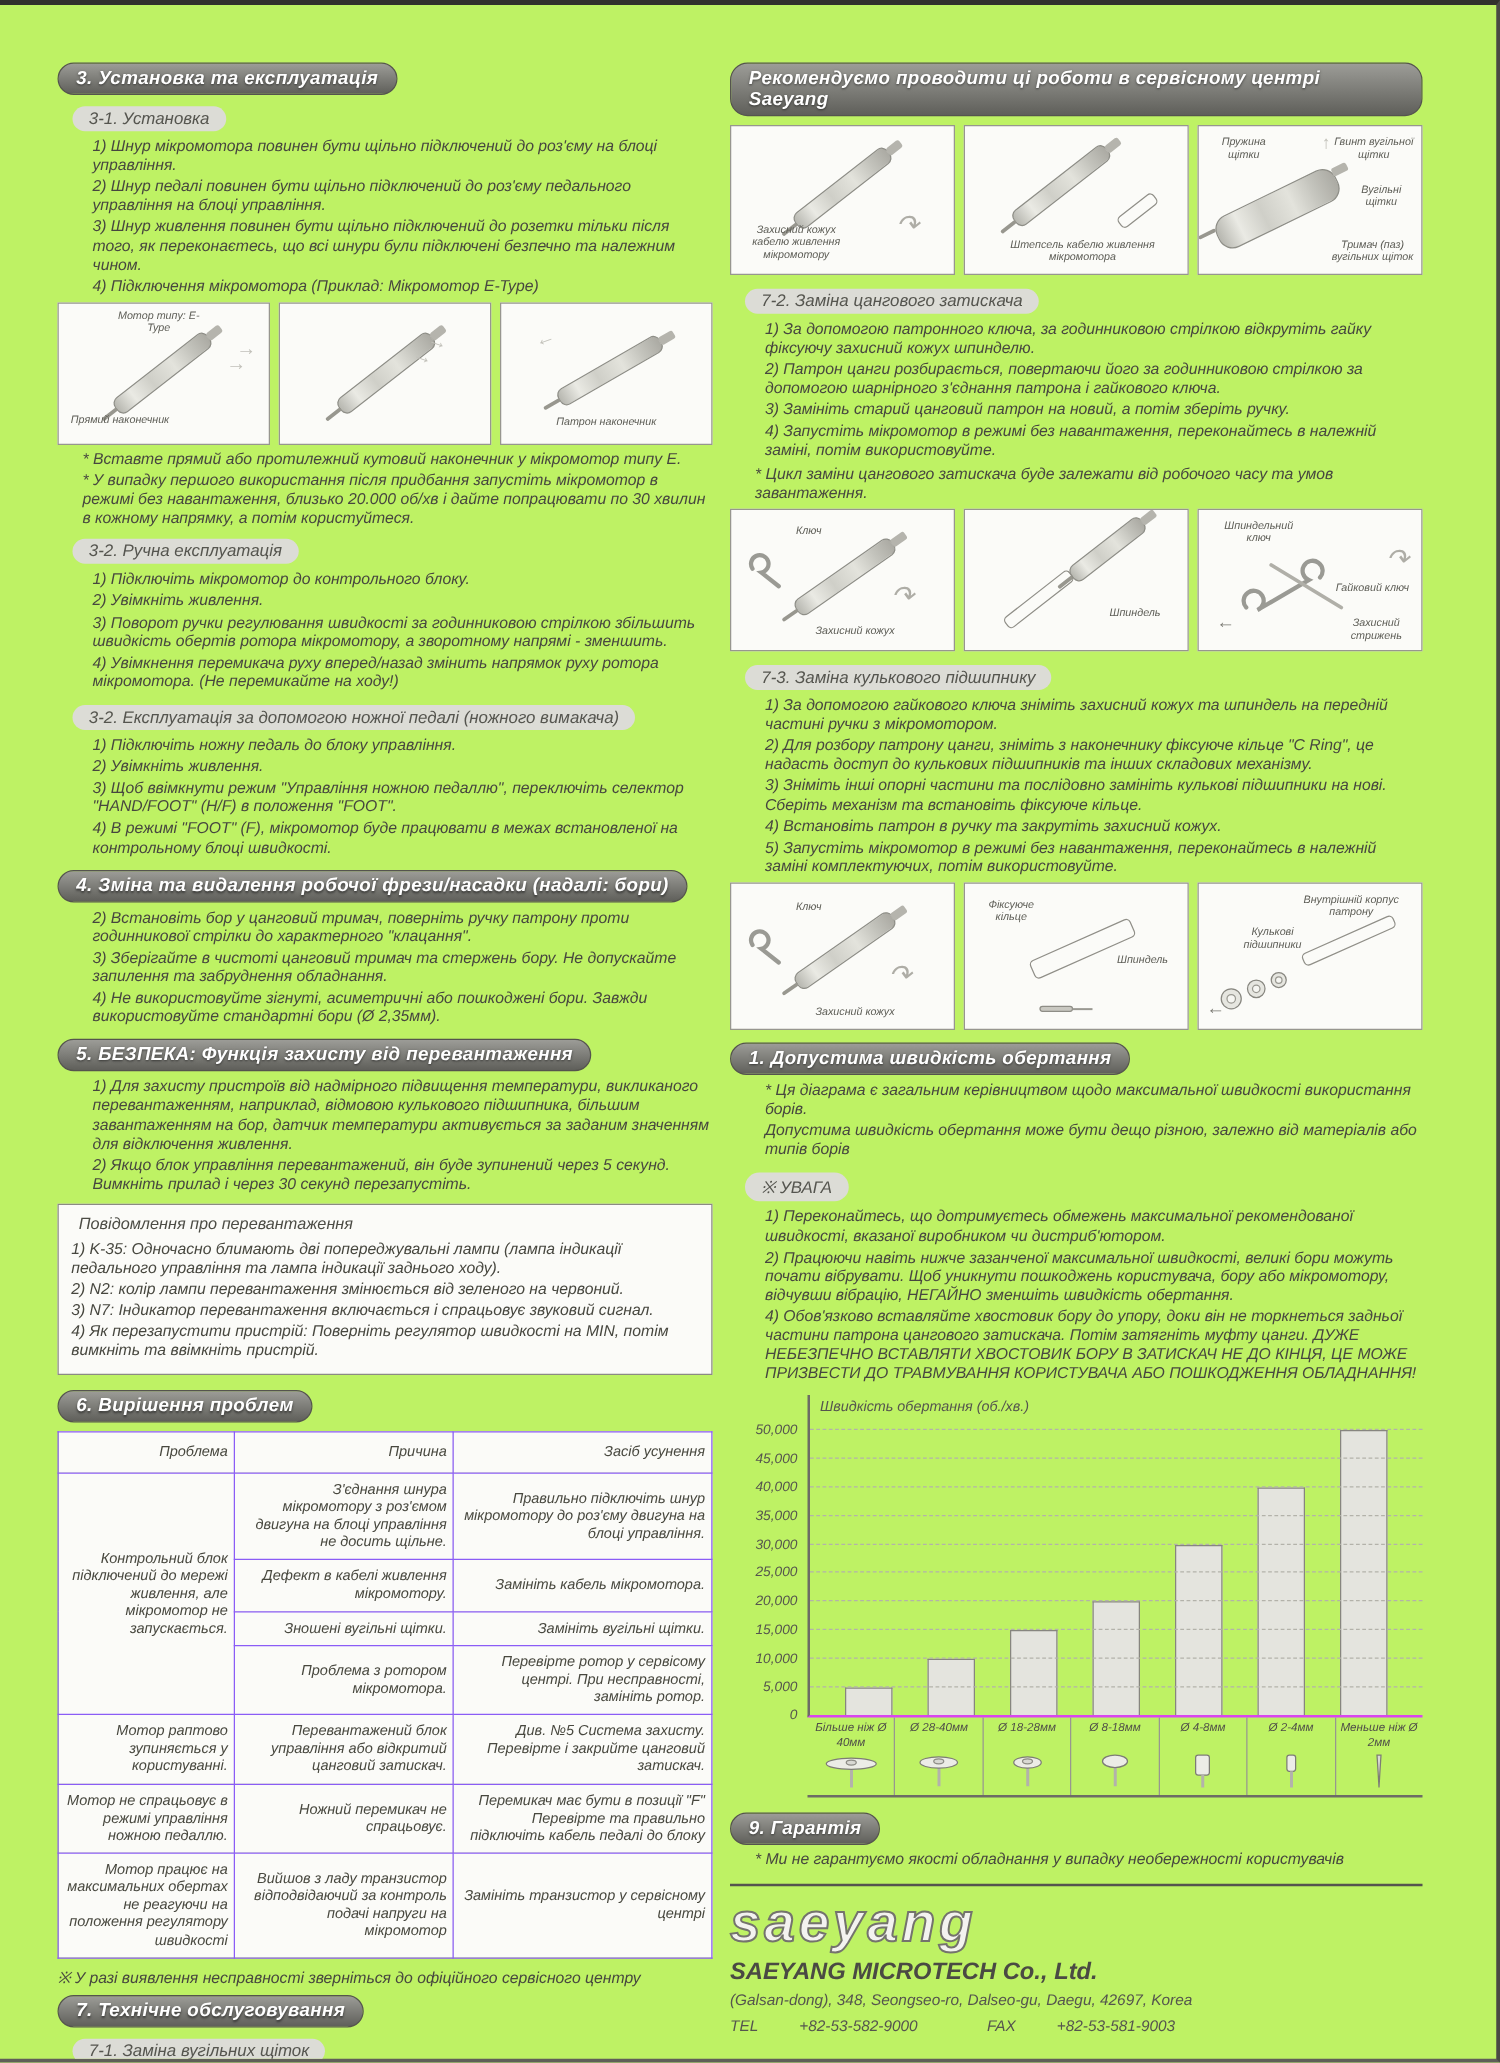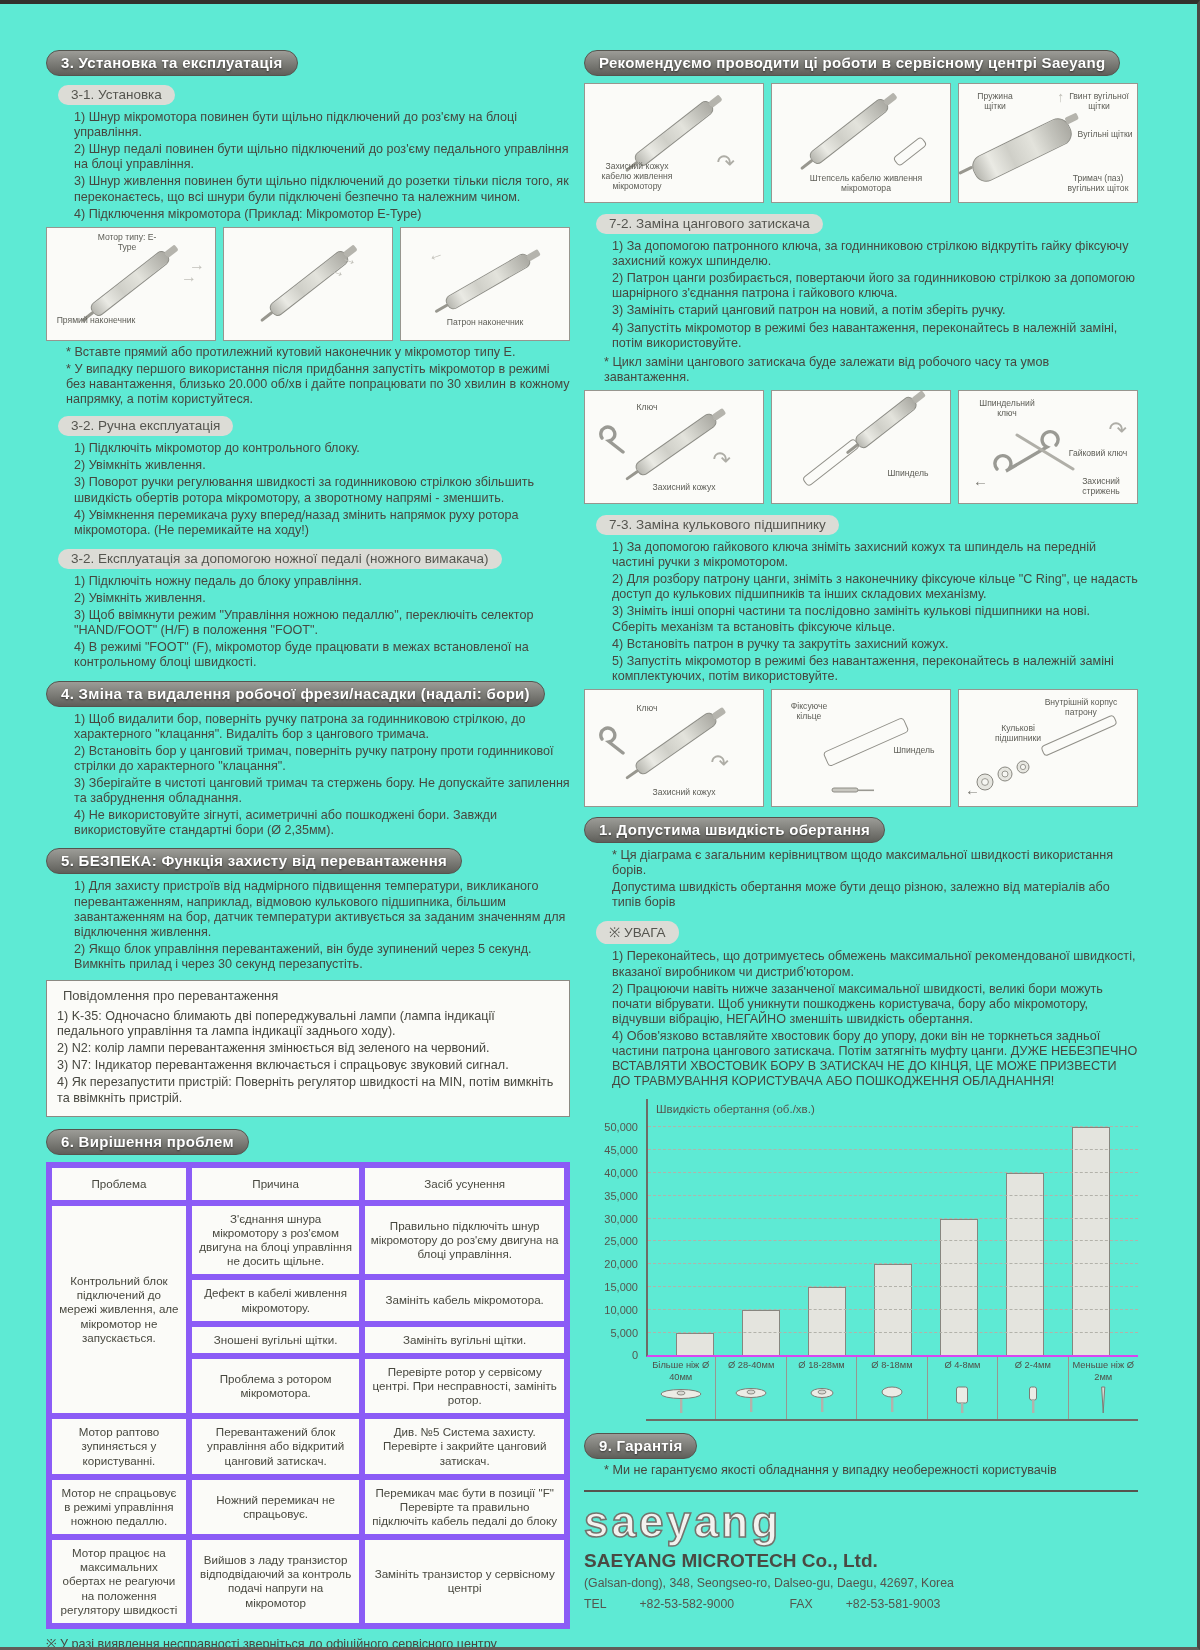--- a/index.html
+++ b/index.html
@@ -1,19 +1,19 @@
 <!DOCTYPE html>
 <html><head>
 <meta charset="utf-8">
 <style>
   html,body{margin:0;padding:0;}
   body{width:1200px;height:1650px;background:#e3e1dc;font-family:"Liberation Sans",sans-serif;}
-  .page{position:relative;width:1200px;height:1650px;box-sizing:border-box;background:#5eead4;
+  .page{position:relative;width:1200px;height:1650px;box-sizing:border-box;background:#bef264;
         border-top:4px solid #32312d;border-right:3px solid #4a4944;border-bottom:3px solid #605e58;
-        overflow:hidden;color:#454540;}
+        overflow:hidden;color:#454540;font-style:italic;}
   .col{position:absolute;top:40px;}
   .col-left{left:46px;width:524px;}
   .col-right{left:584px;width:554px;}
   .sec-h{display:inline-block;background:linear-gradient(#9c9c97,#5f5f5a);color:#fff;border:1px solid #55544e;
          border-radius:14px;padding:3px 14px 4px;font-size:15px;font-weight:bold;letter-spacing:.3px;
          text-shadow:0 1px 2px rgba(0,0,0,.55);margin:6px 0 2px;}
   .sub-h{display:inline-block;background:#dcdcd6;color:#55554f;border-radius:12px;padding:2px 13px 3px;
          font-size:13.5px;margin:7px 0 2px 12px;}
   .items{padding-left:28px;margin:3px 0 4px;}
   .items p,.note,.plain{font-size:12.6px;line-height:1.2;margin:2px 0;color:#47473f;}
@@ -26,22 +26,22 @@
   .hp::before{content:"";position:absolute;left:-15px;top:5px;width:15px;height:3px;background:#98978f;border-radius:2px;}
   .hp::after{content:"";position:absolute;right:-13px;top:3px;width:13px;height:7px;background:#b5b4ad;border-radius:2px;}
   .rod{position:absolute;width:64px;height:9px;border-radius:4px;border:1px solid #908f88;
        background:linear-gradient(90deg,#c5c5be,#ececе6 40%,#bdbdb6);}
   .garr{position:absolute;color:#c2c1ba;font-weight:bold;}
   .rot{position:absolute;color:#aeada6;font-size:22px;}
   .darr{position:absolute;color:#7a7972;font-weight:bold;}
   .obox{border:1.5px solid #8b8a83;background:#fbfbf8;padding:7px 10px 8px;margin:8px 0 6px;}
   .obox .btitle{font-size:13px;color:#4c4c45;margin:0 0 6px 6px;}
   table.ts{width:100%;border-collapse:collapse;margin:5px 0 3px;}
-  table.ts td,table.ts th{border:6px solid #8b5cf6;background:#fbfbf8;font-size:11.6px;line-height:1.22;
-      color:#48483f;padding:6px 5px;text-align:center;vertical-align:middle;font-weight:normal;}
+  table.ts td,table.ts th{border:1px solid #8b5cf6;background:#fbfbf8;font-size:11.6px;line-height:1.22;
+      color:#48483f;padding:6px 5px;text-align:right;vertical-align:middle;font-weight:normal;}
   table.ts th{padding:9px 5px;}
   .tnote{font-size:12.6px;margin:6px 0 0;color:#47473f;}
   
   .chart{margin:10px 0 6px;}
   .chart-body{position:relative;display:flex;}
   .yaxis{position:relative;width:62px;height:256px;}
   .ylab{position:absolute;right:8px;font-size:11px;color:#55554e;transform:translateY(6px);}
   .plot{position:relative;flex:1;height:256px;border-left:2px solid #6d6c65;border-bottom:2px solid #d946ef;}
   .grid{position:absolute;left:0;right:0;border-top:1.4px dashed #b3b2aa;}
   .ctitle{position:absolute;left:8px;top:4px;font-size:11.5px;color:#55554e;}
@@ -108,21 +108,20 @@
     <div class="sub-h">3-2. Експлуатація за допомогою ножної педалі (ножного вимакача)</div>
     <div class="items">
       <p>1) Підключіть ножну педаль до блоку управління.</p>
       <p>2) Увімкніть живлення.</p>
       <p>3) Щоб ввімкнути режим "Управління ножною педаллю", переключіть селектор "HAND/FOOT" (H/F) в положення "FOOT".</p>
       <p>4) В режимі "FOOT" (F), мікромотор буде працювати в межах встановленої на контрольному блоці швидкості.</p>
     </div>
 
     <div class="sec-h">4. Зміна та видалення робочої фрези/насадки (надалі: бори)</div>
     <div class="items">
-      <p>1) Щоб видалити бор, поверніть ручку патрона за годинниковою стрілкою, до характерного "клацання". Видаліть бор з цангового тримача.</p>
       <p>2) Встановіть бор у цанговий тримач, поверніть ручку патрону проти годинникової стрілки до характерного "клацання".</p>
       <p>3) Зберігайте в чистоті цанговий тримач та стержень бору. Не допускайте запилення та забруднення обладнання.</p>
       <p>4) Не використовуйте зігнуті, асиметричні або пошкоджені бори. Завжди використовуйте стандартні бори (Ø 2,35мм).</p>
     </div>
 
     <div class="sec-h">5. БЕЗПЕКА: Функція захисту від перевантаження</div>
     <div class="items">
       <p>1) Для захисту пристроїв від надмірного підвищення температури, викликаного перевантаженням, наприклад, відмовою кулькового підшипника, більшим завантаженням на бор, датчик температури активується за заданим значенням для відключення живлення.</p>
       <p>2)  Якщо блок управління перевантажений, він буде зупинений через 5 секунд. Вимкніть прилад і через 30 секунд перезапустіть.</p>
     </div>

